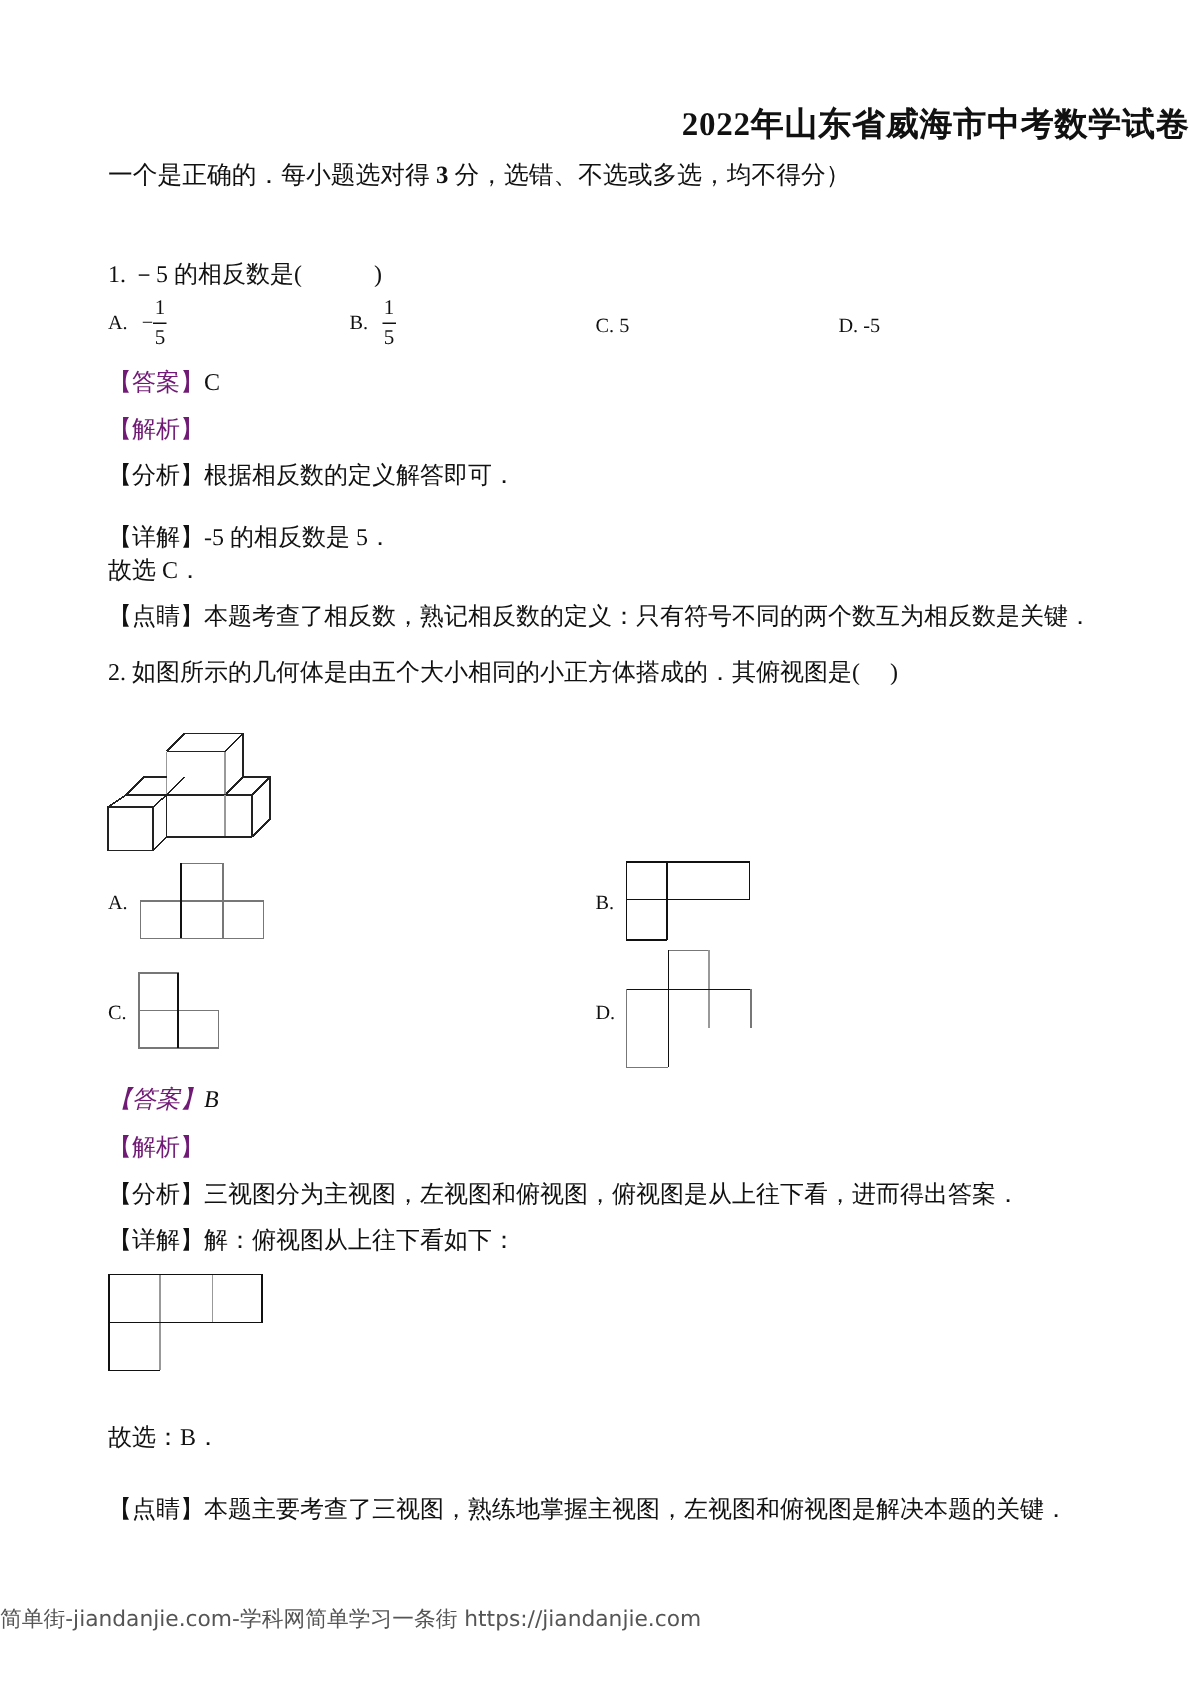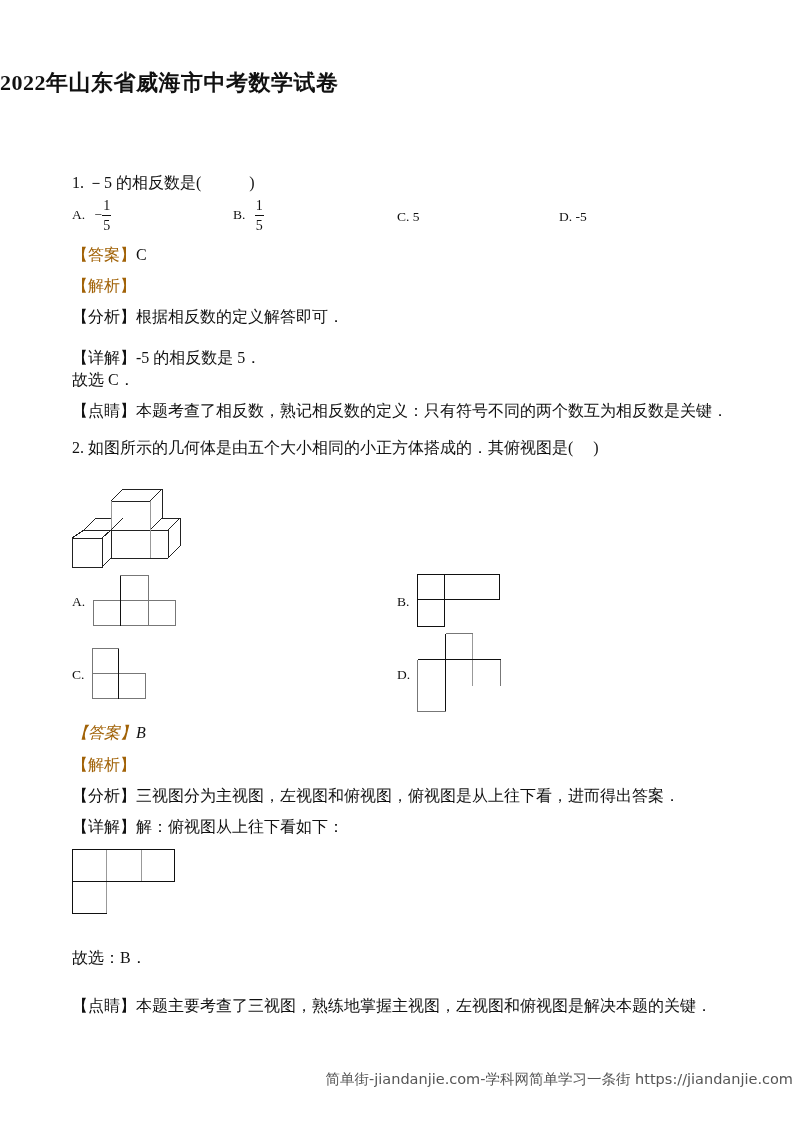--- a/index.html
+++ b/index.html
@@ -1,36 +1,37 @@
 <!DOCTYPE html>
 <html><head>
 <meta charset="utf-8">
 <style>
   html, body { margin: 0; padding: 0; background: #ffffff; }
   body { width: 793px; height: 1122px; position: relative; overflow: hidden;
          font-family: "Liberation Serif", "DejaVu Serif", serif; color: #111; }
   .abs { position: absolute; }
-  .title { left: 0; width: 793px; top: 68px; text-align: left; font-size: 22px; font-weight: bold; letter-spacing: 0.5px; }
+  .title { left: 0; width: 793px; top: 68px; text-align: right; font-size: 22px; font-weight: bold; letter-spacing: 0.5px; }
   .sec { left: 72px; width: 660px; font-size: 16.5px; line-height: 32px; }
   .sec b { font-weight: bold; }
   .line { left: 72px; font-size: 16px; white-space: nowrap; }
-  .blue { color: #a16207; }
+  .blue { color: #701a75; }
   .opt { font-size: 13.5px; white-space: nowrap; }
   .frac { display: inline-block; vertical-align: middle; text-align: center; line-height: 1; font-size: 14px; }
   .frac .num { display: block; padding: 0 1px 2px; border-bottom: 1px solid #111; }
   .frac .den { display: block; padding-top: 3px; }
-  .footer { left: 0; width: 793px; top: 1070px; text-align: right; font-family: "DejaVu Sans", sans-serif; font-size: 14.5px; color: #555; }
+  .footer { left: 0; width: 793px; top: 1070px; text-align: left; font-family: "DejaVu Sans", sans-serif; font-size: 14.5px; color: #555; }
   svg line, svg rect, svg polyline, svg polygon { shape-rendering: crispEdges; }
 </style>
 </head>
 <body>
 
 <div class="abs title">2022年山东省威海市中考数学试卷</div>
 
 <div class="abs sec" style="top:101px;">
+  <div><span>一个是正确的．每小题选对得 </span><b>3</b><span> 分，选错、不选或多选，均不得分）</span></div>
 </div>
 
 <div class="abs line" style="top:173px;">1. －5 的相反数是(　　　)</div>
 
 <div class="abs opt" style="left:72px; top:199px;">
   <span>A.</span>
   <span style="margin-left:6px;">−</span><span class="frac"><span class="num">1</span><span class="den">5</span></span>
 </div>
 <div class="abs opt" style="left:233px; top:199px;">
   <span>B.</span>

